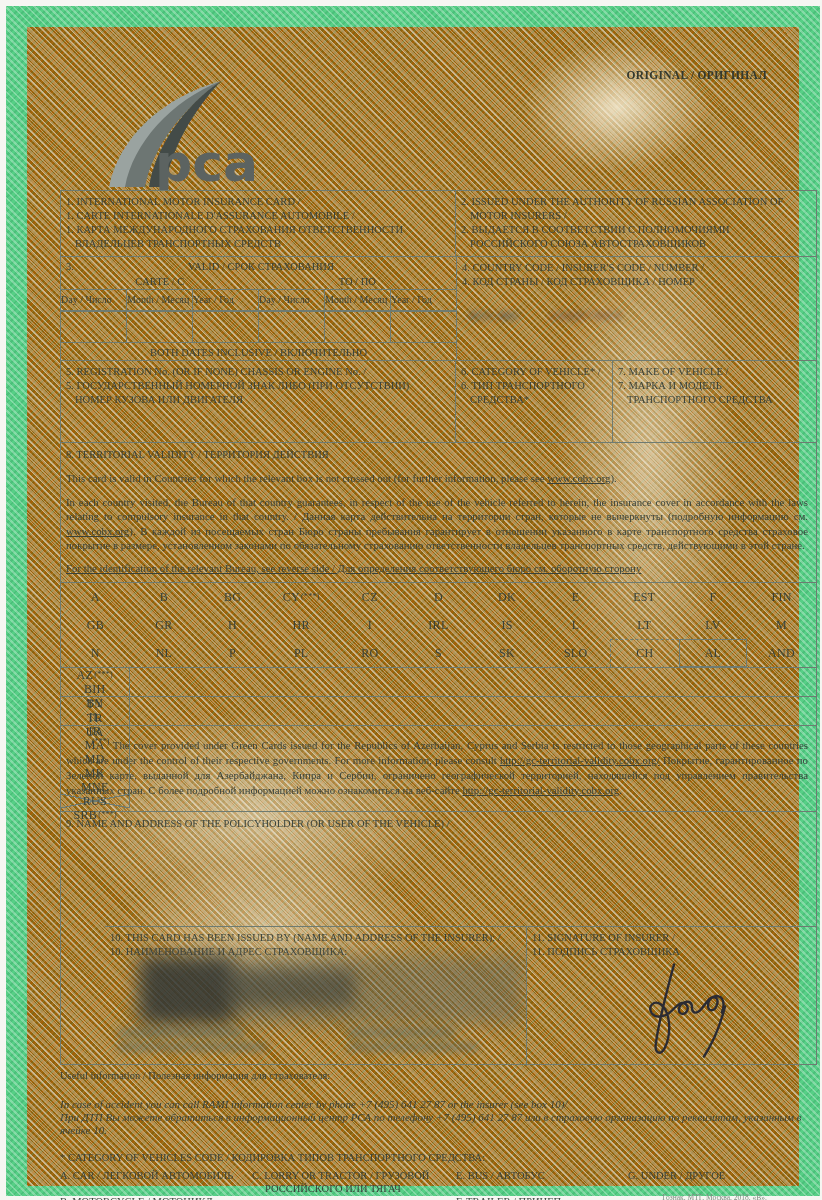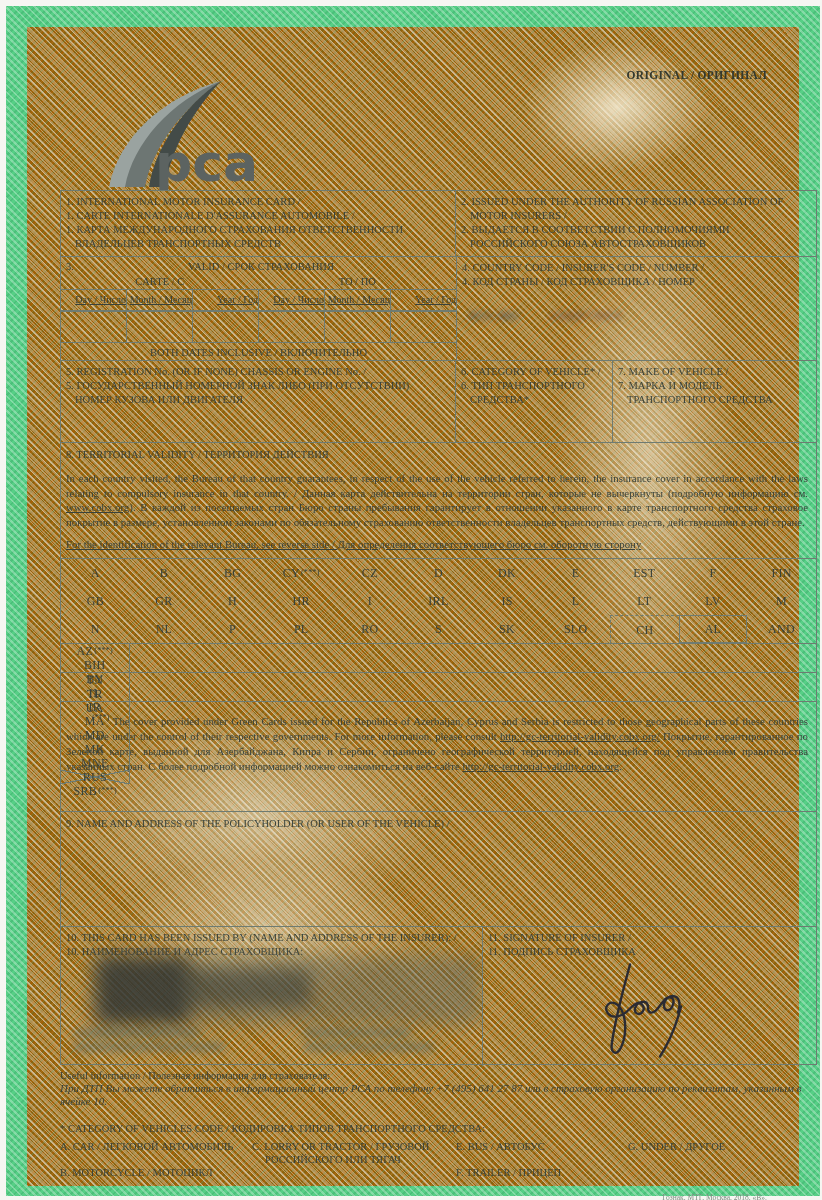--- a/index.html
+++ b/index.html
@@ -40,22 +40,22 @@
   .c2{flex:1;}
   
   .row34{height:104px;}
   .b3{width:395px;padding:0;display:flex;flex-direction:column;}
   .b3 .tline{display:flex;height:16px;padding-top:3px;}
   .b3 .num{width:48px;padding-left:5px;}
   .b3 .vt{flex:1;text-align:center;padding-right:48px;}
   .b3 .fromto{display:flex;height:15px;}
   .b3 .fromto div{width:50%;text-align:center;}
   .dt{display:flex;border-top:1px solid #6e7b72;}
-  .dt .dc{flex:1;box-sizing:border-box;border-right:1px solid #6e7b72;text-align:right;
-          padding-top:3px;overflow:hidden;white-space:nowrap;font-size:10px;text-decoration:underline;}
+  .dt .dc{flex:1;box-sizing:border-box;border-right:1px solid #6e7b72;text-align:left;
+          padding-top:3px;overflow:hidden;white-space:nowrap;font-size:10px;}
   .dt .dc:last-child{border-right:none;}
   .dhead{height:22px;}
   .dempty{height:33px;}
   .dempty .dc{border-top:1px solid #6e7b72;}
   .b3 .bfoot{border-top:1px solid #6e7b72;text-align:center;padding-top:3px;flex:1;}
   .b4{flex:1;position:relative;}
   .blurcode{display:inline-block;filter:blur(3px);font-weight:bold;font-size:12px;color:#4d555a;}
   .blurnum{display:inline-block;filter:blur(3px);font-weight:bold;font-size:13.5px;color:#6b4f49;
            letter-spacing:2.5px;margin-left:26px;}
   .b4val{position:absolute;left:12px;top:52px;white-space:nowrap;}
@@ -81,21 +81,21 @@
   .gc.dash{border-top:1px dashed #6e7b72;border-left:1px dashed #6e7b72;}
   .gc.boxed{border:1px solid #6e7b72;}
   .gc.crossed{background:
       linear-gradient(to top right,transparent calc(50% - .6px),#6e7b72 calc(50% - .6px),#6e7b72 calc(50% + .6px),transparent calc(50% + .6px)),
       linear-gradient(to bottom right,transparent calc(50% - .6px),#6e7b72 calc(50% - .6px),#6e7b72 calc(50% + .6px),transparent calc(50% + .6px));}
   .fnote{margin-top:8px;font-size:10.8px;line-height:15px;text-align:justify;text-indent:26px;}
   .fnote sup{font-size:8px;}
   
   .box9{height:115px;padding:5px 8px 0 5px;box-sizing:border-box;}
   
-  .row1011{height:140px;}
+  .row1011{height:140px;margin-left:44px;}
   .c10{width:422px;position:relative;overflow:hidden;}
   .c11{flex:1;position:relative;}
   .blob{position:absolute;border-radius:6px;}
   .sig{position:absolute;left:95px;top:26px;}
   
   .foot{position:absolute;left:33px;top:1042px;width:757px;font-size:10.5px;line-height:13px;}
   .foot .it{font-style:italic;font-size:11px;}
   .cats{display:flex;margin-top:6px;}
   .cats .col{box-sizing:border-box;padding-right:10px;}
   .cats .col1{width:192px;}
@@ -192,20 +192,21 @@
       </div>
       <div class="cell c7">
         <div class="ln">7. MAKE OF VEHICLE /</div>
         <div class="ln">7. МАРКА И МОДЕЛЬ</div>
         <div class="ln ind">ТРАНСПОРТНОГО СРЕДСТВА</div>
       </div>
     </div>
 
     <div class="box8 bt">
       <div>8. TERRITORIAL VALIDITY / ТЕРРИТОРИЯ ДЕЙСТВИЯ</div>
+      <div class="p1"><span>This card is valid in Countries for which the relevant box is not crossed out (for further information, please see </span><span class="u">www.cobx.org</span><span>).</span></div>
       <div class="para"><span>In each country visited, the Bureau of that country guarantees, in respect of the use of the vehicle referred to herein, the insurance cover in accordance with the laws relating to compulsory insurance in that country. / Данная карта действительна на территории стран, которые не вычеркнуты (подробную информацию см. </span><span class="u">www.cobx.org</span><span>). В каждой из посещаемых стран Бюро страны пребывания гарантирует в отношении указанного в карте транспортного средства страховое покрытие в размере, установленном законами по обязательному страхованию ответственности владельцев транспортных средств, действующими в этой стране.</span></div>
       <div class="bureau u">For the identification of the relevant Bureau, see reverse side / Для определения соответствующего бюро см. оборотную сторону</div>
 
       <div class="cgrid">
         <div class="crow">
           <span class="gc">A</span>
           <span class="gc">B</span>
           <span class="gc">BG</span>
           <span class="gc">
                 <span>CY</span>
@@ -296,20 +297,21 @@
         <svg class="sig" width="170" height="108" viewBox="0 0 170 105">
           <path d="M 52,10 C 46,32 37,66 34,88 C 32,99 39,102 43,93 C 50,78 48,57 39,50 C 32,45 25,52 30,59 C 34,64 43,63 50,56 C 56,50 60,46 64,50 C 68,54 64,61 59,59 C 55,57 57,50 62,48 C 67,46 70,48 70,53 C 70,58 73,60 78,56 C 82,52 85,46 88,44 C 93,41 97,44 95,50 C 93,57 86,58 86,51 C 86,44 93,39 99,43 C 102,46 102,52 100,58" fill="none" stroke="#2b2b33" stroke-width="2.4" stroke-linecap="round"></path>
           <path d="M 103,52 C 99,68 91,88 82,102" fill="none" stroke="#2b2b33" stroke-width="2.4" stroke-linecap="round"></path>
         </svg>
       </div>
     </div>
   </div>
 
   <div class="foot">
     <div>Useful information / Полезная информация для страхователя:</div>
+    <div class="it mt16">In case of accident you can call RAMI information center by phone +7 (495) 641 27 87 or the insurer (see box 10)/</div>
     <div class="it">При ДТП Вы можете обратиться в информационный центр РСА по телефону +7 (495) 641 27 87 или в страховую организацию по реквизитам, указанным в ячейке 10.</div>
     <div class="mt14">* CATEGORY OF VEHICLES CODE / КОДИРОВКА ТИПОВ ТРАНСПОРТНОГО СРЕДСТВА:</div>
     <div class="cats">
       <div class="col col1">
         <div class="cat">A. CAR / ЛЕГКОВОЙ АВТОМОБИЛЬ</div>
         <div class="cat">B. MOTORCYCLE / МОТОЦИКЛ</div>
       </div>
       <div class="col col2">
         <div class="cat">C. LORRY OR TRACTOR / ГРУЗОВОЙ РОССИЙСКОГО ИЛИ ТЯГАЧ</div>
 

